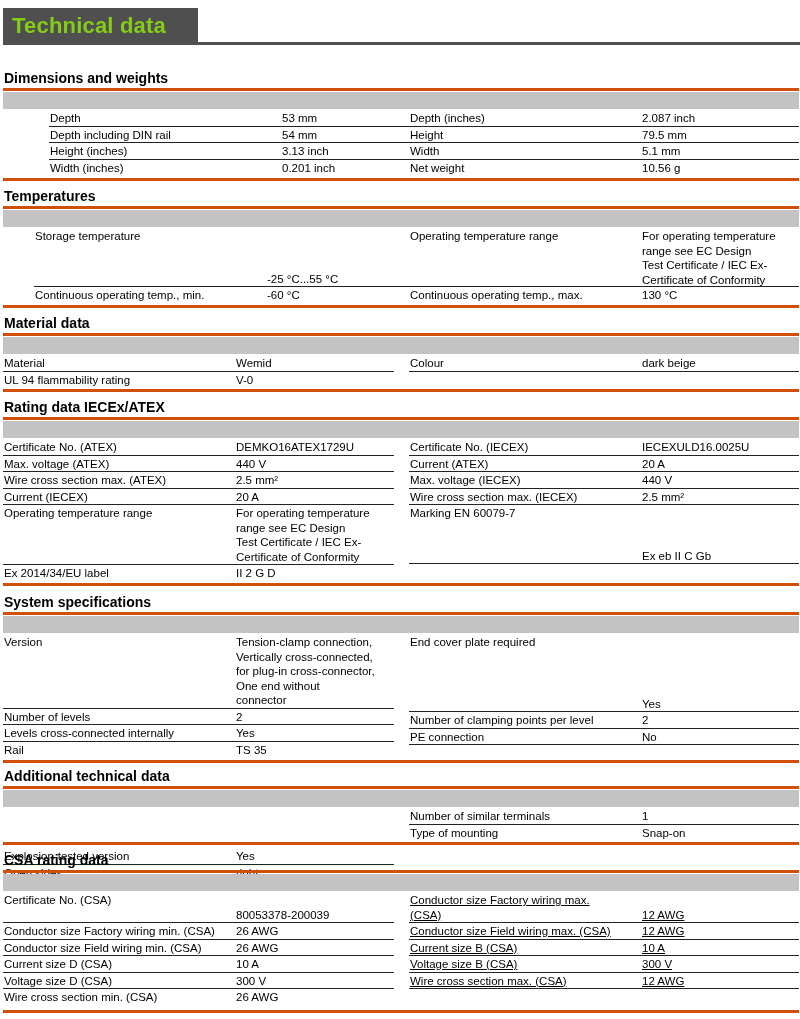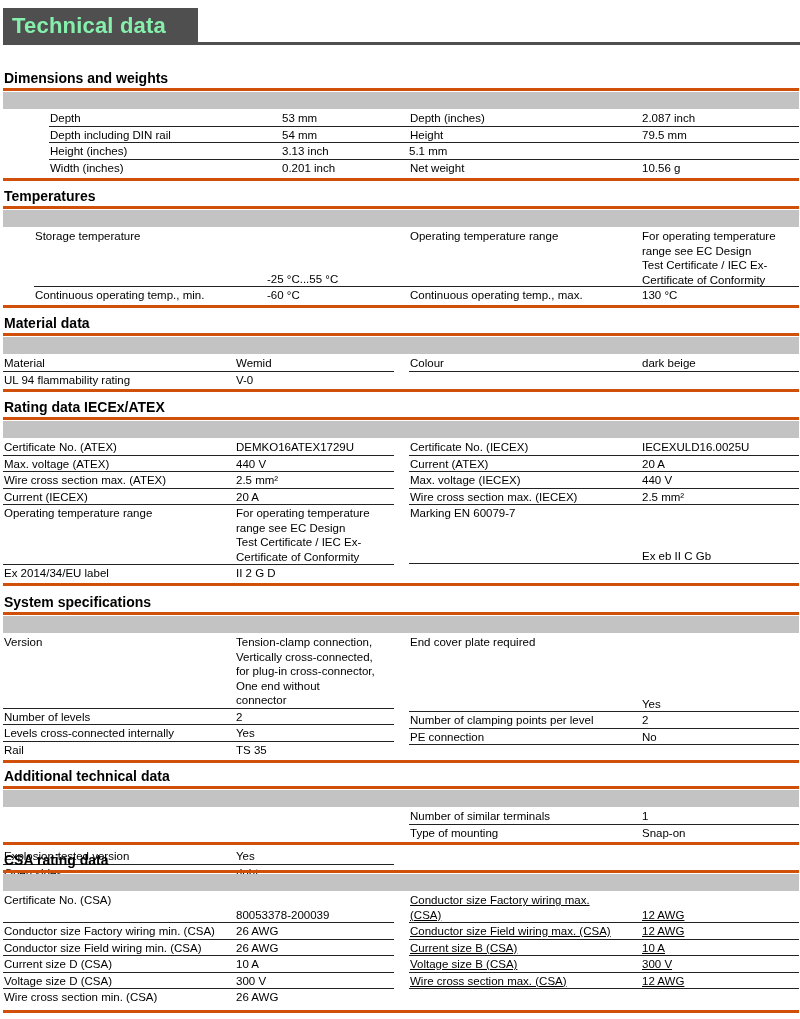--- a/index.html
+++ b/index.html
@@ -1,21 +1,21 @@
 <!DOCTYPE html>
 <html><head>
 <meta charset="utf-8">
 <style>
   * { box-sizing: border-box; margin: 0; padding: 0; }
   html, body { width: 800px; height: 1019px; background: #ffffff; overflow: hidden; }
   body { font-family: "Liberation Sans", sans-serif; color: #000; font-size: 11.5px; position: relative; }
 
   .title-wrap { position: absolute; left: 3px; top: 8px; width: 797px; height: 37px; }
   .title-box { position: absolute; left: 0; top: 0; height: 37px; width: 195px; background: #4f4f4f; }
-  .title-text { position: absolute; left: 9px; top: 5px; color: #86efac; font-weight: bold; font-size: 22px; letter-spacing: 0.2px; }
+  .title-text { position: absolute; left: 9px; top: 5px; color: #84cc16; font-weight: bold; font-size: 22px; letter-spacing: 0.2px; }
   .title-rule { position: absolute; left: 0; right: 0; bottom: 0; height: 3px; background: #4f4f4f; }
 
   .section { position: absolute; left: 0; width: 800px; }
   .section-title { position: absolute; left: 4px; top: 0; font-weight: bold; font-size: 14px; }
   .orange-rule { position: absolute; left: 3px; width: 796px; height: 3px; background: #d0500a; }
   .gray-bar { position: absolute; left: 3px; width: 796px; height: 17px; background: #c3c3c3; }
 
   .col { position: absolute; }
   .col.left { left: 3px; width: 391px; }
   .col.right { left: 409px; width: 390px; }
@@ -62,20 +62,21 @@
   <div class="col right" style="top:40px;">
     <div class="row">
         <span class="lbl">Depth (inches)</span>
         <span class="val">2.087 inch</span>
       </div>
     <div class="row">
         <span class="lbl">Height</span>
         <span class="val">79.5 mm</span>
       </div>
     <div class="row">
+        <span class="lbl">Width</span>
         <span class="val">5.1 mm</span>
       </div>
     <div class="row last">
         <span class="lbl">Net weight</span>
         <span class="val">10.56 g</span>
       </div>
   </div>
   <div class="orange-rule" style="top:108px;"></div>
 </div>
 

